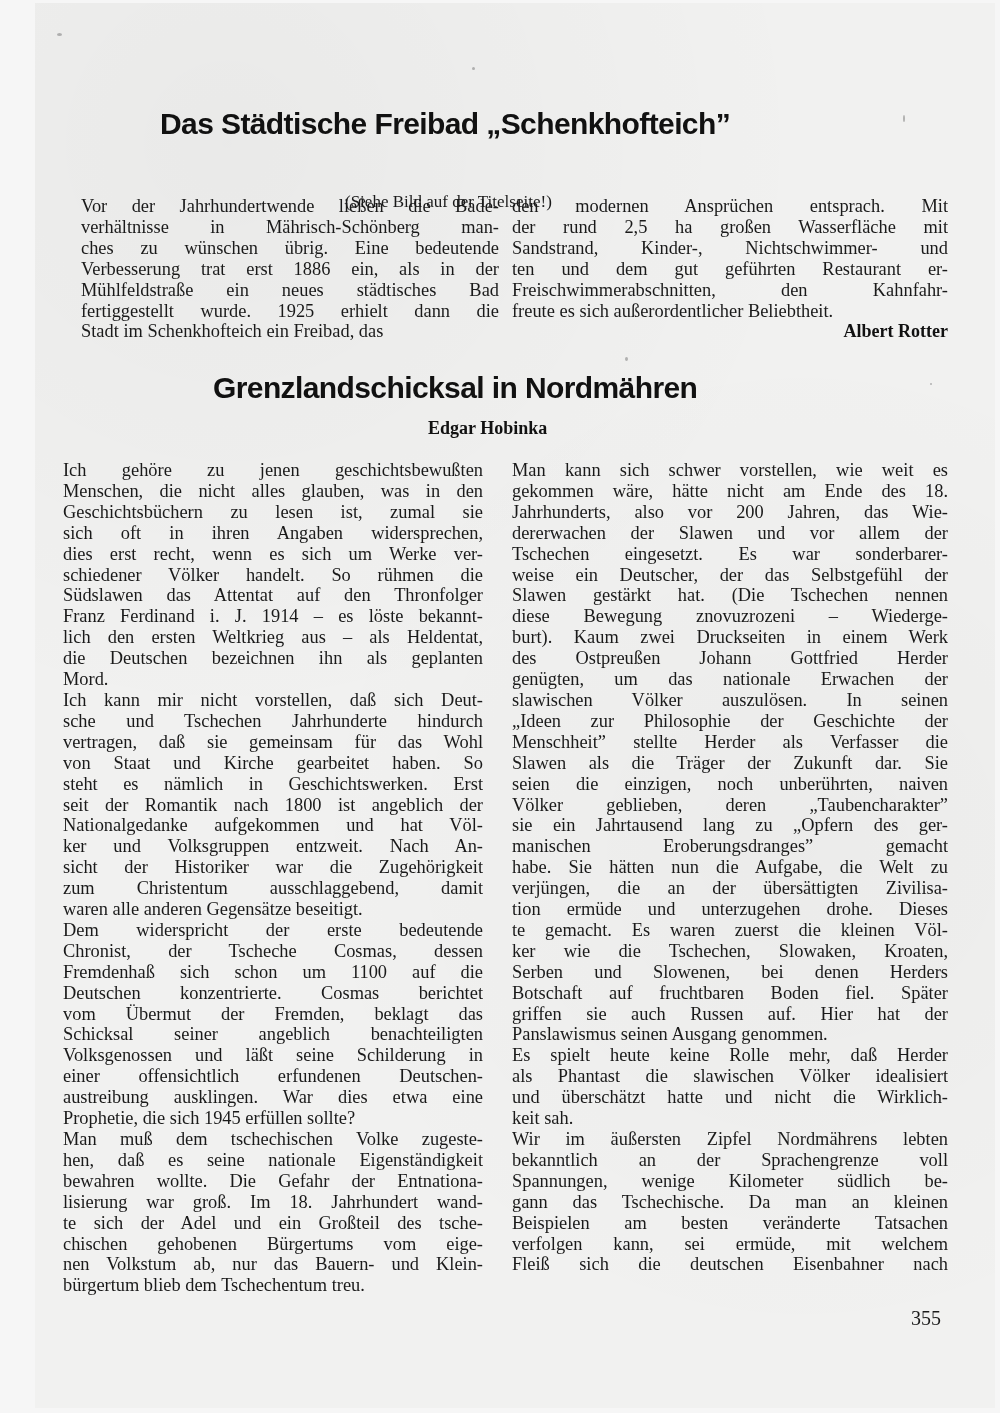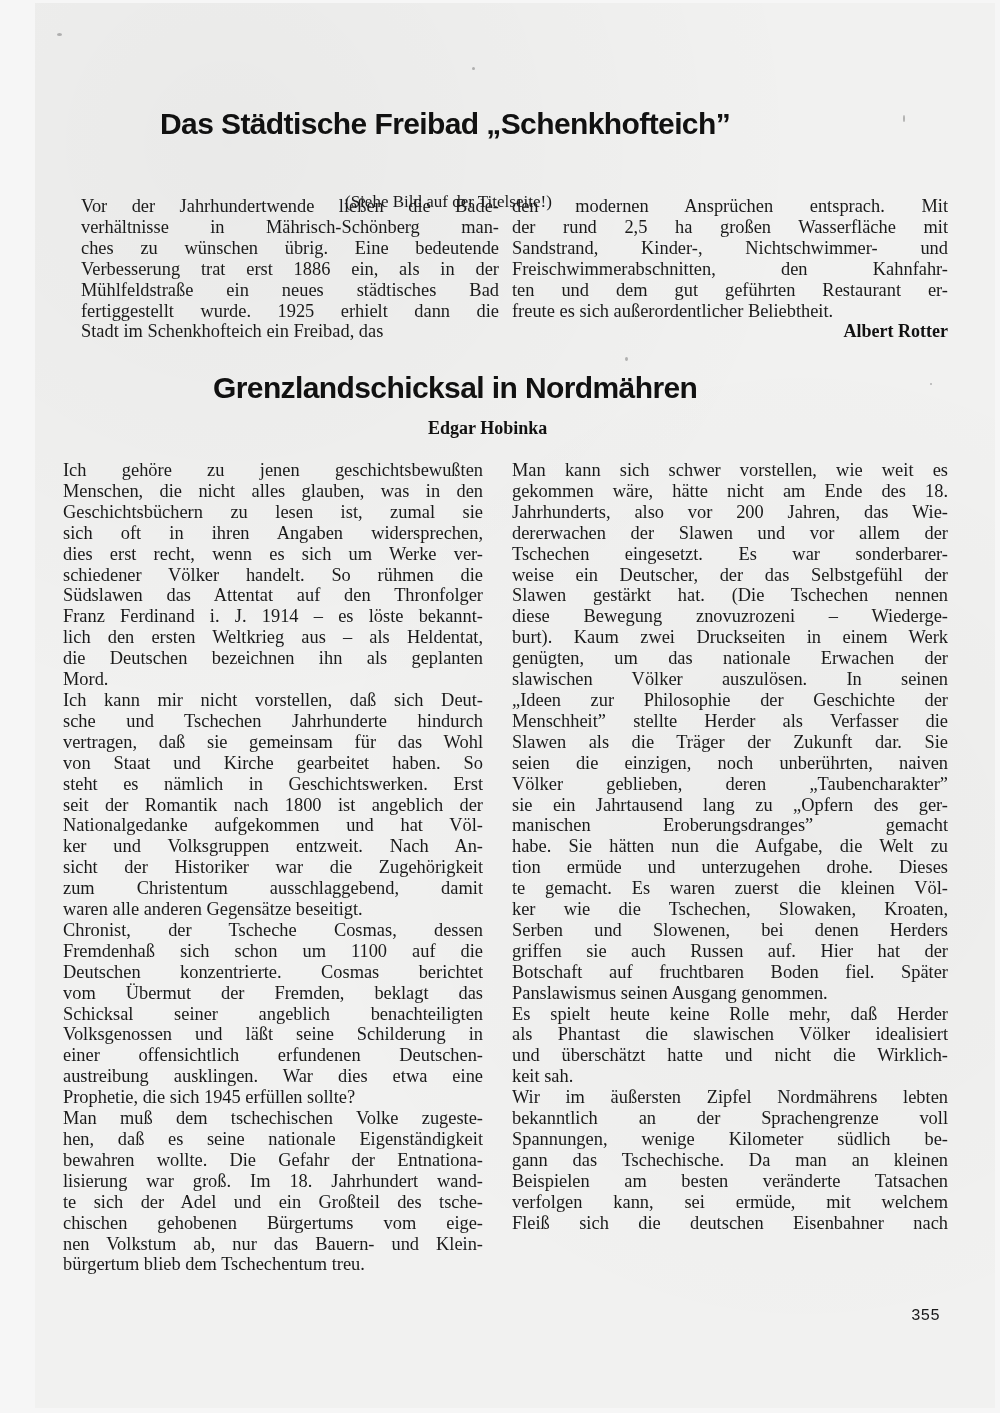--- a/index.html
+++ b/index.html
@@ -93,22 +93,22 @@
       font-size: 18px;
       color: #111;
       white-space: nowrap;
     }
     .a2-left { left: 28px; top: 457px; width: 420px; }
     .a2-right { left: 477px; top: 457px; width: 436px; }
     .page-number {
       position: absolute;
       left: 876px;
       top: 1304px;
-      font-family: Liberation Mono, monospace;
-      font-size: 16px;
+      font-family: Liberation Serif, serif;
+      font-size: 20px;
       color: #1a1a1a;
     }
     .speck {
       position: absolute;
       background: rgba(60,60,60,0.35);
       border-radius: 50%;
     }
   </style>
 </head>
 <body>
@@ -124,22 +124,22 @@
       <span class="line">ches zu wünschen übrig. Eine bedeutende</span>
       <span class="line">Verbesserung trat erst 1886 ein, als in der</span>
       <span class="line">Mühlfeldstraße ein neues städtisches Bad</span>
       <span class="line">fertiggestellt wurde. 1925 erhielt dann die</span>
       <span class="line last">Stadt im Schenkhofteich ein Freibad, das</span>
     </div>
   <div class="col a1-right">
       <span class="line">den modernen Ansprüchen entsprach. Mit</span>
       <span class="line">der rund 2,5 ha großen Wasserfläche mit</span>
       <span class="line">Sandstrand, Kinder-, Nichtschwimmer- und</span>
+      <span class="line">ten und dem gut geführten Restaurant er-</span>
       <span class="line">Freischwimmerabschnitten, den Kahnfahr-</span>
-      <span class="line">ten und dem gut geführten Restaurant er-</span>
       <span class="line last">freute es sich außerordentlicher Beliebtheit.</span>
     </div>
   <div class="signature">Albert Rotter</div>
 
   <div class="title2 sans-bold">Grenzlandschicksal in Nordmähren</div>
   <div class="author2">Edgar Hobinka</div>
 
   <div class="col a2-left">
       <span class="line">Ich gehöre zu jenen geschichtsbewußten</span>
       <span class="line">Menschen, die nicht alles glauben, was in den</span>
@@ -156,20 +156,21 @@
       <span class="line">sche und Tschechen Jahrhunderte hindurch</span>
       <span class="line">vertragen, daß sie gemeinsam für das Wohl</span>
       <span class="line">von Staat und Kirche gearbeitet haben. So</span>
       <span class="line">steht es nämlich in Geschichtswerken. Erst</span>
       <span class="line">seit der Romantik nach 1800 ist angeblich der</span>
       <span class="line">Nationalgedanke aufgekommen und hat Völ-</span>
       <span class="line">ker und Volksgruppen entzweit. Nach An-</span>
       <span class="line">sicht der Historiker war die Zugehörigkeit</span>
       <span class="line">zum Christentum ausschlaggebend, damit</span>
       <span class="line last">waren alle anderen Gegensätze beseitigt.</span>
+      <span class="line">Dem widerspricht der erste bedeutende</span>
       <span class="line">Chronist, der Tscheche Cosmas, dessen</span>
       <span class="line">Fremdenhaß sich schon um 1100 auf die</span>
       <span class="line">Deutschen konzentrierte. Cosmas berichtet</span>
       <span class="line">vom Übermut der Fremden, beklagt das</span>
       <span class="line">Schicksal seiner angeblich benachteiligten</span>
       <span class="line">Volksgenossen und läßt seine Schilderung in</span>
       <span class="line">einer offensichtlich erfundenen Deutschen-</span>
       <span class="line">austreibung ausklingen. War dies etwa eine</span>
       <span class="line last">Prophetie, die sich 1945 erfüllen sollte?</span>
       <span class="line">Man muß dem tschechischen Volke zugeste-</span>
@@ -184,36 +185,38 @@
   <div class="col a2-right">
       <span class="line">Man kann sich schwer vorstellen, wie weit es</span>
       <span class="line">gekommen wäre, hätte nicht am Ende des 18.</span>
       <span class="line">Jahrhunderts, also vor 200 Jahren, das Wie-</span>
       <span class="line">dererwachen der Slawen und vor allem der</span>
       <span class="line">Tschechen eingesetzt. Es war sonderbarer-</span>
       <span class="line">weise ein Deutscher, der das Selbstgefühl der</span>
       <span class="line">Slawen gestärkt hat. (Die Tschechen nennen</span>
       <span class="line">diese Bewegung znovuzrozeni – Wiederge-</span>
       <span class="line">burt). Kaum zwei Druckseiten in einem Werk</span>
+      <span class="line">des Ostpreußen Johann Gottfried Herder</span>
       <span class="line">genügten, um das nationale Erwachen der</span>
       <span class="line">slawischen Völker auszulösen. In seinen</span>
       <span class="line">„Ideen zur Philosophie der Geschichte der</span>
       <span class="line">Menschheit” stellte Herder als Verfasser die</span>
       <span class="line">Slawen als die Träger der Zukunft dar. Sie</span>
       <span class="line">seien die einzigen, noch unberührten, naiven</span>
       <span class="line">Völker geblieben, deren „Taubencharakter”</span>
       <span class="line">sie ein Jahrtausend lang zu „Opfern des ger-</span>
       <span class="line">manischen Eroberungsdranges” gemacht</span>
       <span class="line">habe. Sie hätten nun die Aufgabe, die Welt zu</span>
+      <span class="line">verjüngen, die an der übersättigten Zivilisa-</span>
       <span class="line">tion ermüde und unterzugehen drohe. Dieses</span>
       <span class="line">te gemacht. Es waren zuerst die kleinen Völ-</span>
       <span class="line">ker wie die Tschechen, Slowaken, Kroaten,</span>
       <span class="line">Serben und Slowenen, bei denen Herders</span>
+      <span class="line">Botschaft auf fruchtbaren Boden fiel. Später</span>
       <span class="line">griffen sie auch Russen auf. Hier hat der</span>
-      <span class="line">Botschaft auf fruchtbaren Boden fiel. Später</span>
       <span class="line last">Panslawismus seinen Ausgang genommen.</span>
       <span class="line">Es spielt heute keine Rolle mehr, daß Herder</span>
       <span class="line">als Phantast die slawischen Völker idealisiert</span>
       <span class="line">und überschätzt hatte und nicht die Wirklich-</span>
       <span class="line last">keit sah.</span>
       <span class="line">Wir im äußersten Zipfel Nordmährens lebten</span>
       <span class="line">bekanntlich an der Sprachengrenze voll</span>
       <span class="line">Spannungen, wenige Kilometer südlich be-</span>
       <span class="line">gann das Tschechische. Da man an kleinen</span>
       <span class="line">Beispielen am besten veränderte Tatsachen</span>

